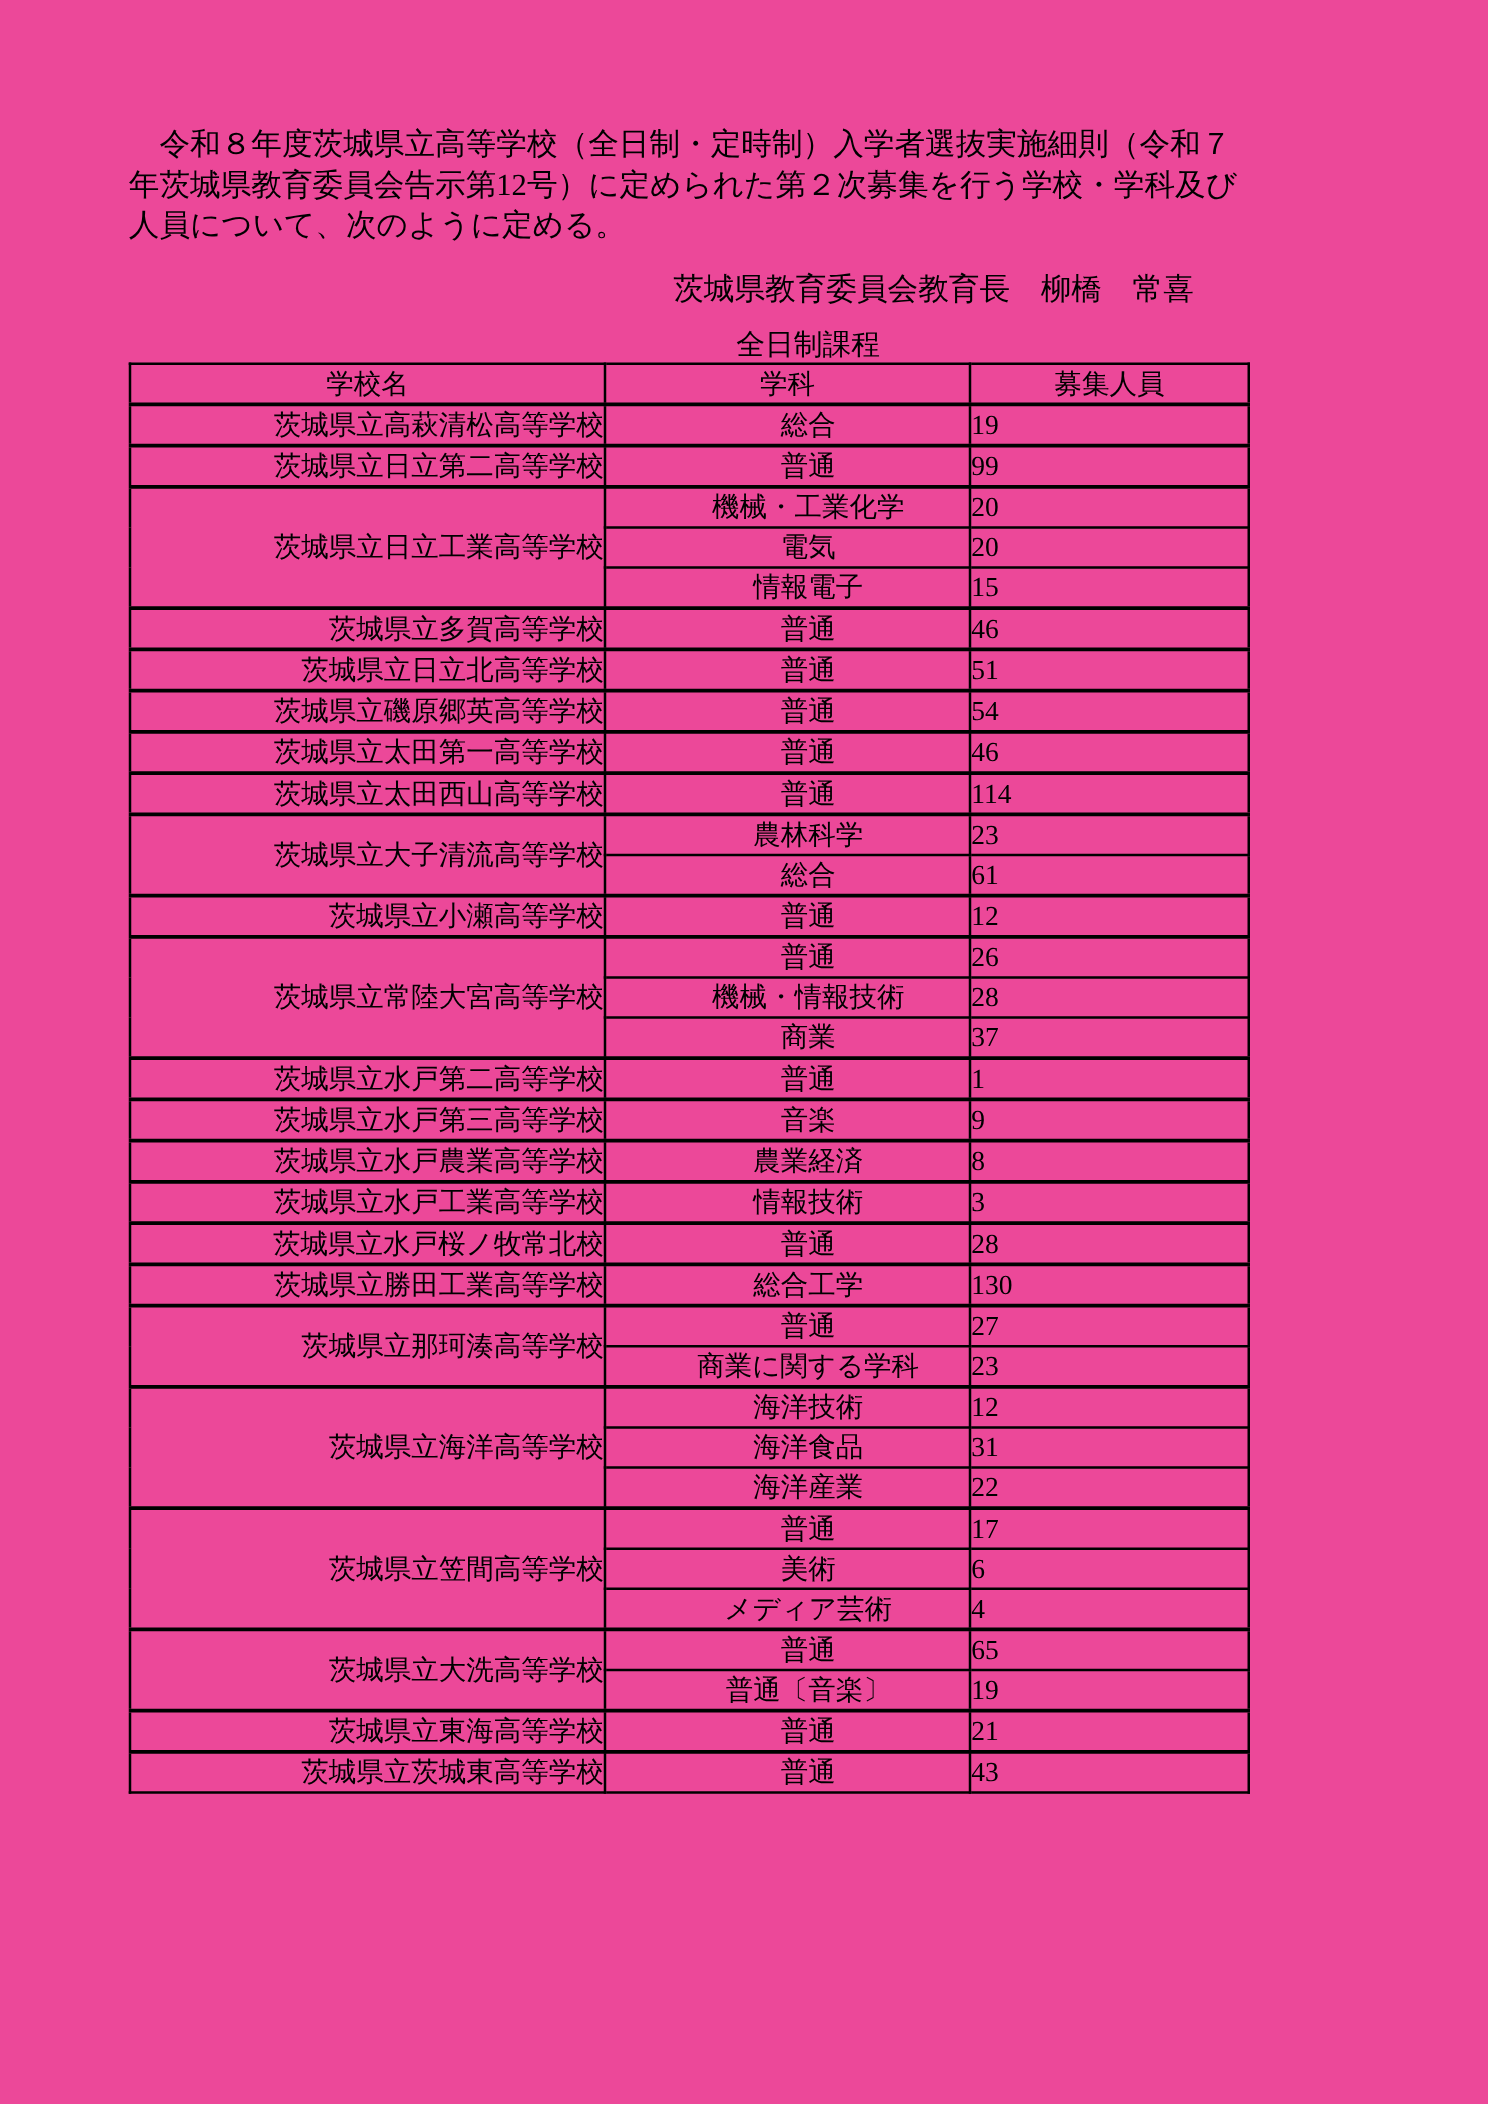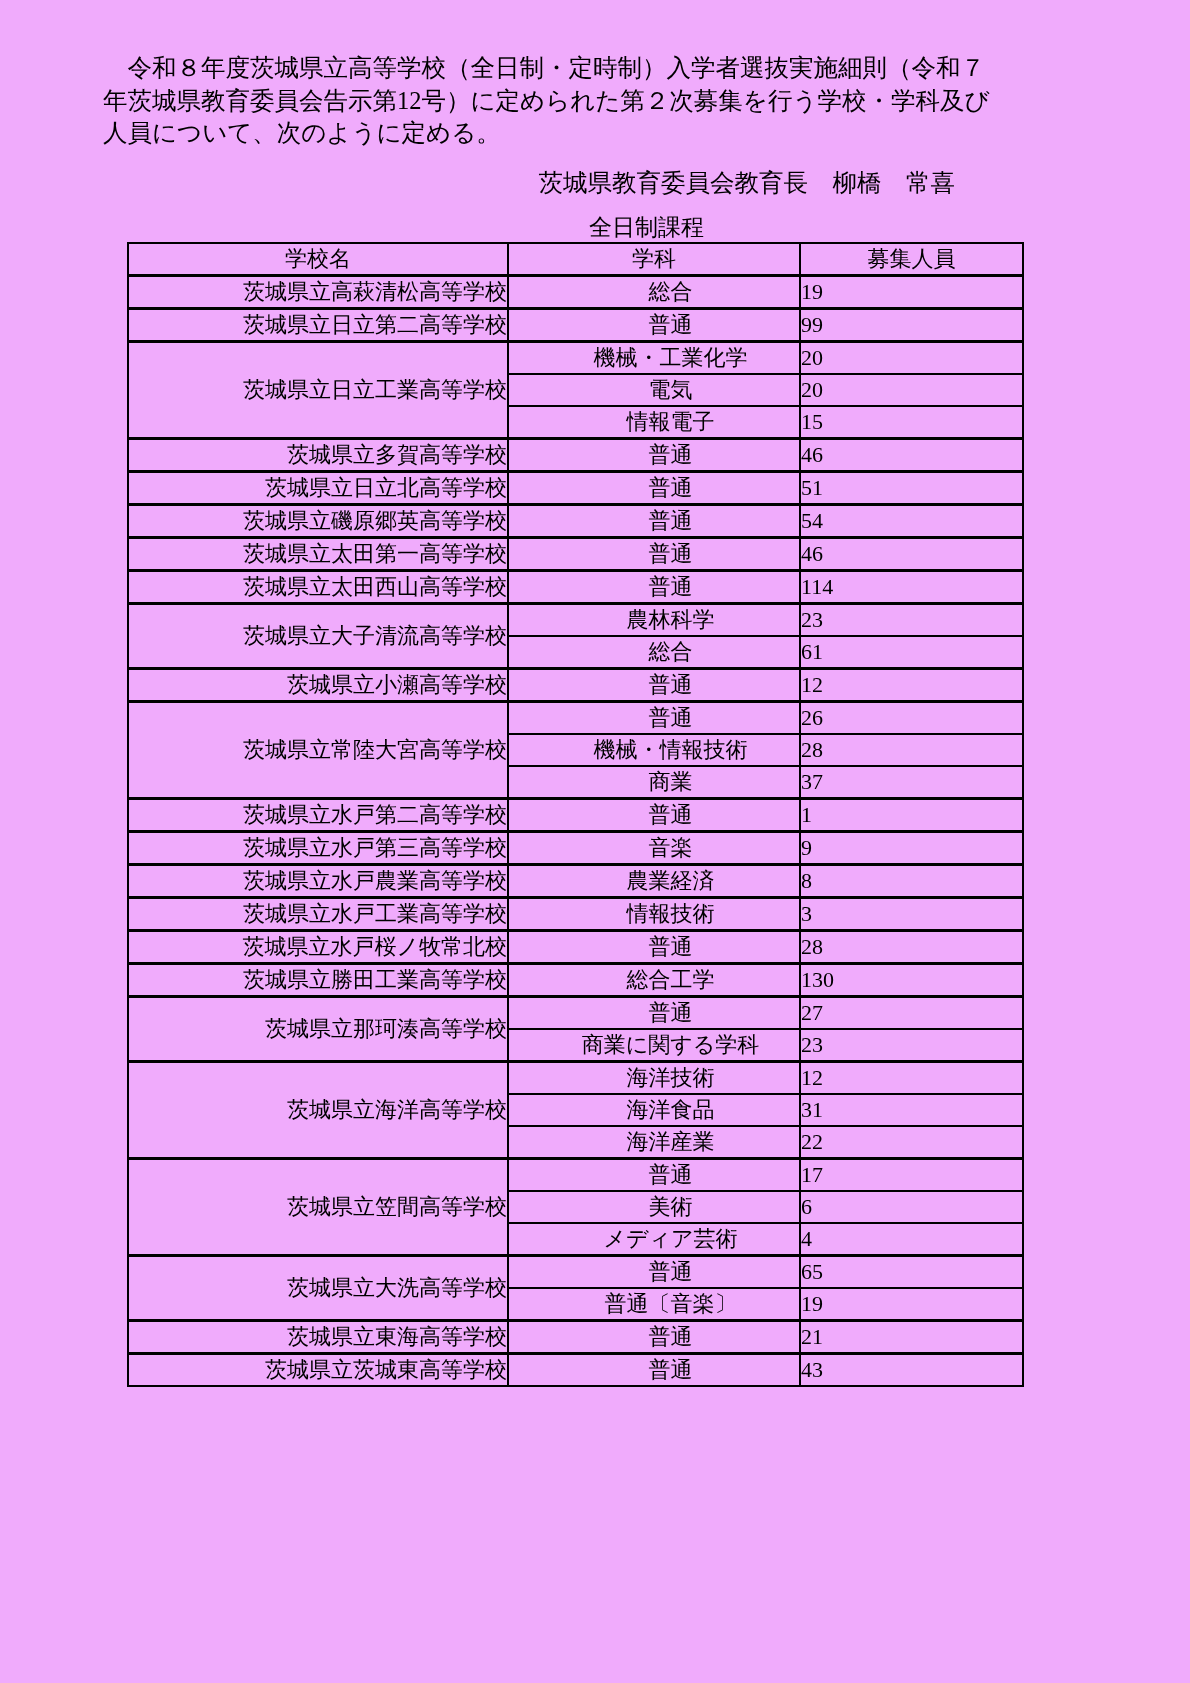--- a/index.html
+++ b/index.html
@@ -6,23 +6,23 @@
     margin: 0;
     padding: 0;
     background: #ffffff;
     color: #000000;
     font-family: "Liberation Serif", "DejaVu Serif", serif;
   }
   .page {
     position: relative;
     width: 1190px;
     height: 1683px;
-    background: #f0abfc;
+    background: #ec4899;
     box-sizing: border-box;
-    padding: 52px 0 0 103px;
+    padding: 100px 0 0 103px;
   }
   .intro {
     width: 900px;
     font-size: 24.5px;
     line-height: 32.5px;
     margin: 0;
   }
   .intro span { display: block; white-space: pre; }
   .date-line {
     font-size: 24.5px;
@@ -41,21 +41,20 @@
     margin: 16px 0 0 0;
     line-height: 26px;
     text-align: center;
   }
   table.recruit {
     border-collapse: collapse;
     table-layout: fixed;
     width: 895px;
     margin-top: 1px;
     border: 2px solid #000;
-    margin-left: 24px;
   }
   col.c-school { width: 380px; }
   col.c-dept   { width: 292px; }
   col.c-count  { width: 223px; }
   th, td {
     border: 2px solid #000;
     height: 29.5px;
     font-size: 22px;
     font-weight: normal;
     padding: 0;

